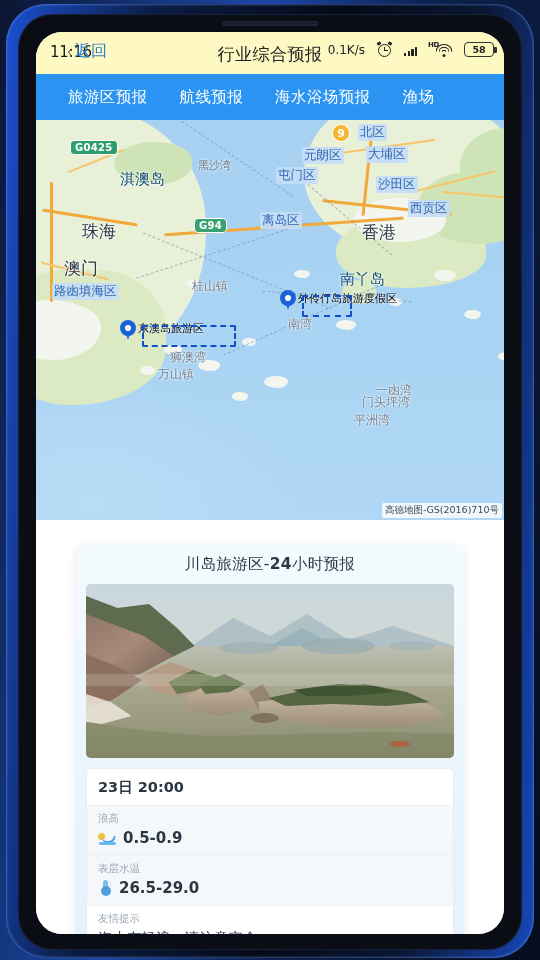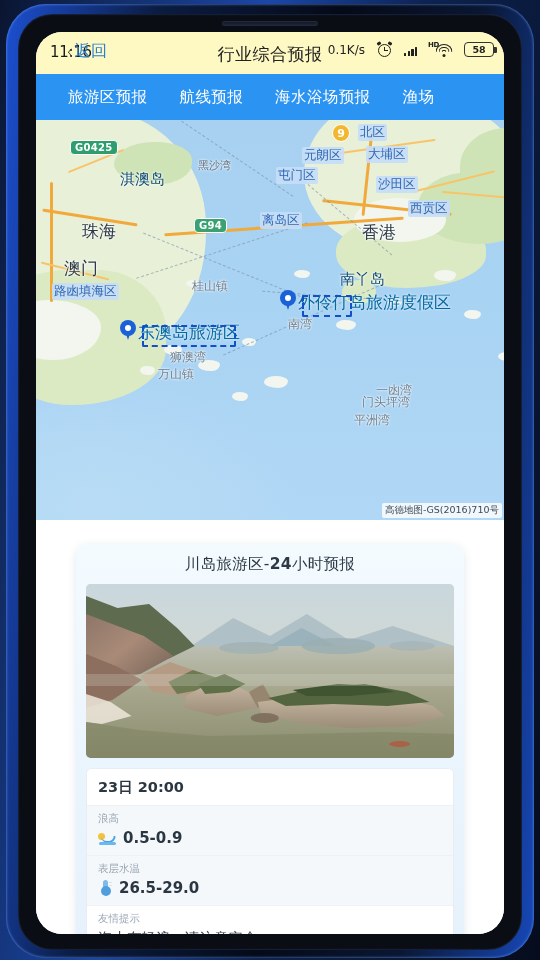--- a/index.html
+++ b/index.html
@@ -196,21 +196,21 @@
     content: ""; position: absolute; left: 4.6px; top: 11px;
     width: 0; height: 0;
     border-left: 3.4px solid transparent; border-right: 3.4px solid transparent;
     border-top: 9px solid #1a60d8;
   }
   .pin i {
     position: absolute; left: 5px; top: 5px; width: 6px; height: 6px;
     background: #fff; border-radius: 50%; display: block; z-index: 2;
   }
   .poi-label {
-    font-size: 17px; color: #0369a1; font-weight: 500;
+    font-size: 11px; color: #000000; font-weight: 500;
     white-space: nowrap; margin-left: 2px; margin-top: 1px;
     text-shadow: 0 0 2px #dcecfb, 0 0 3px #dcecfb;
   }
   .sel-box {
     position: absolute; border: 2px dashed #1150c8;
     border-radius: 2px; pointer-events: none;
   }
   #map-attr {
     position: absolute; right: 2px; bottom: 2px;
     font-size: 9.5px; color: #3d4a58;

